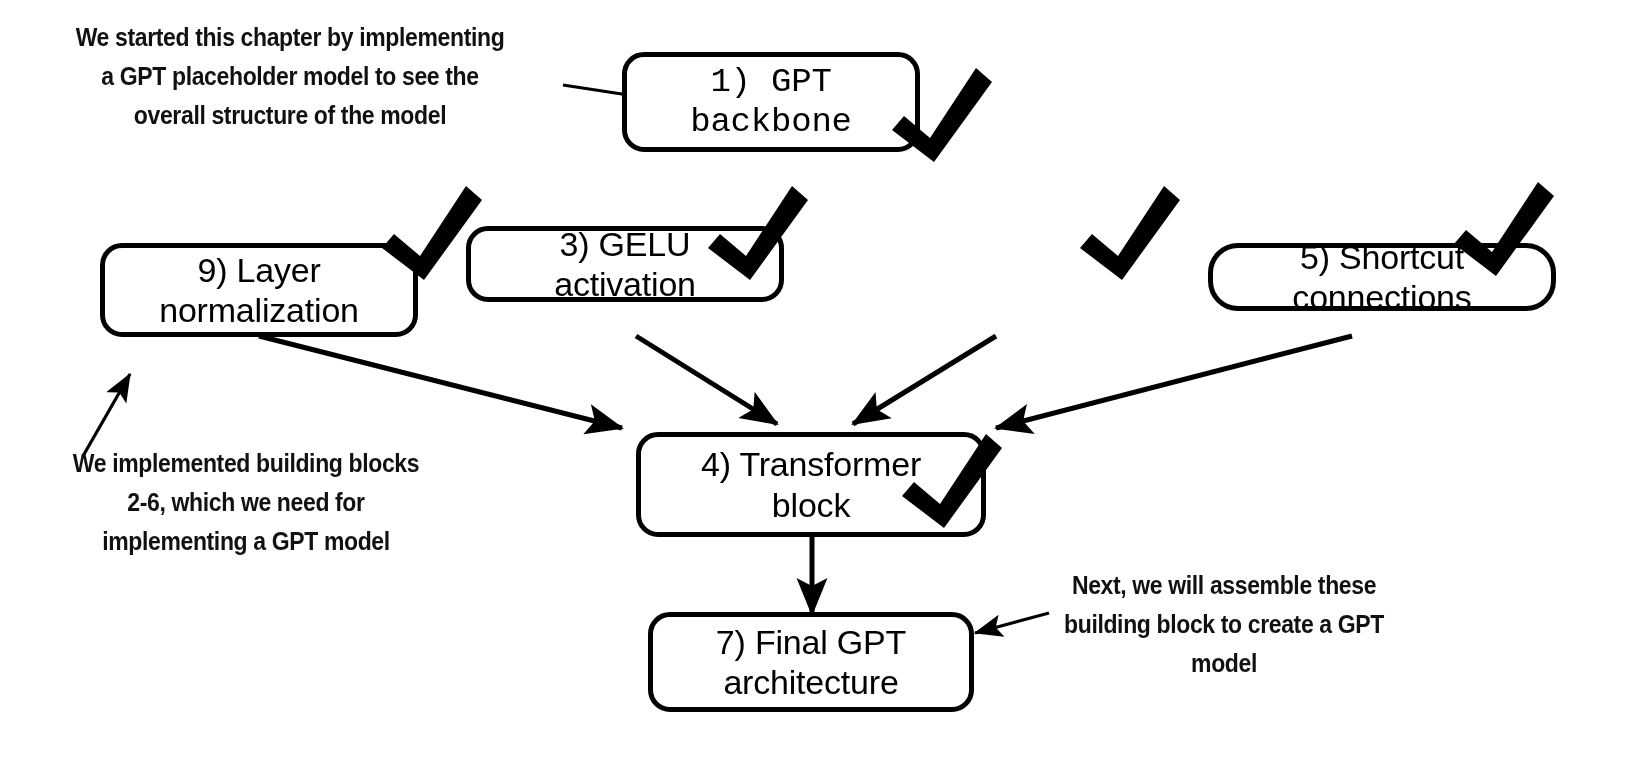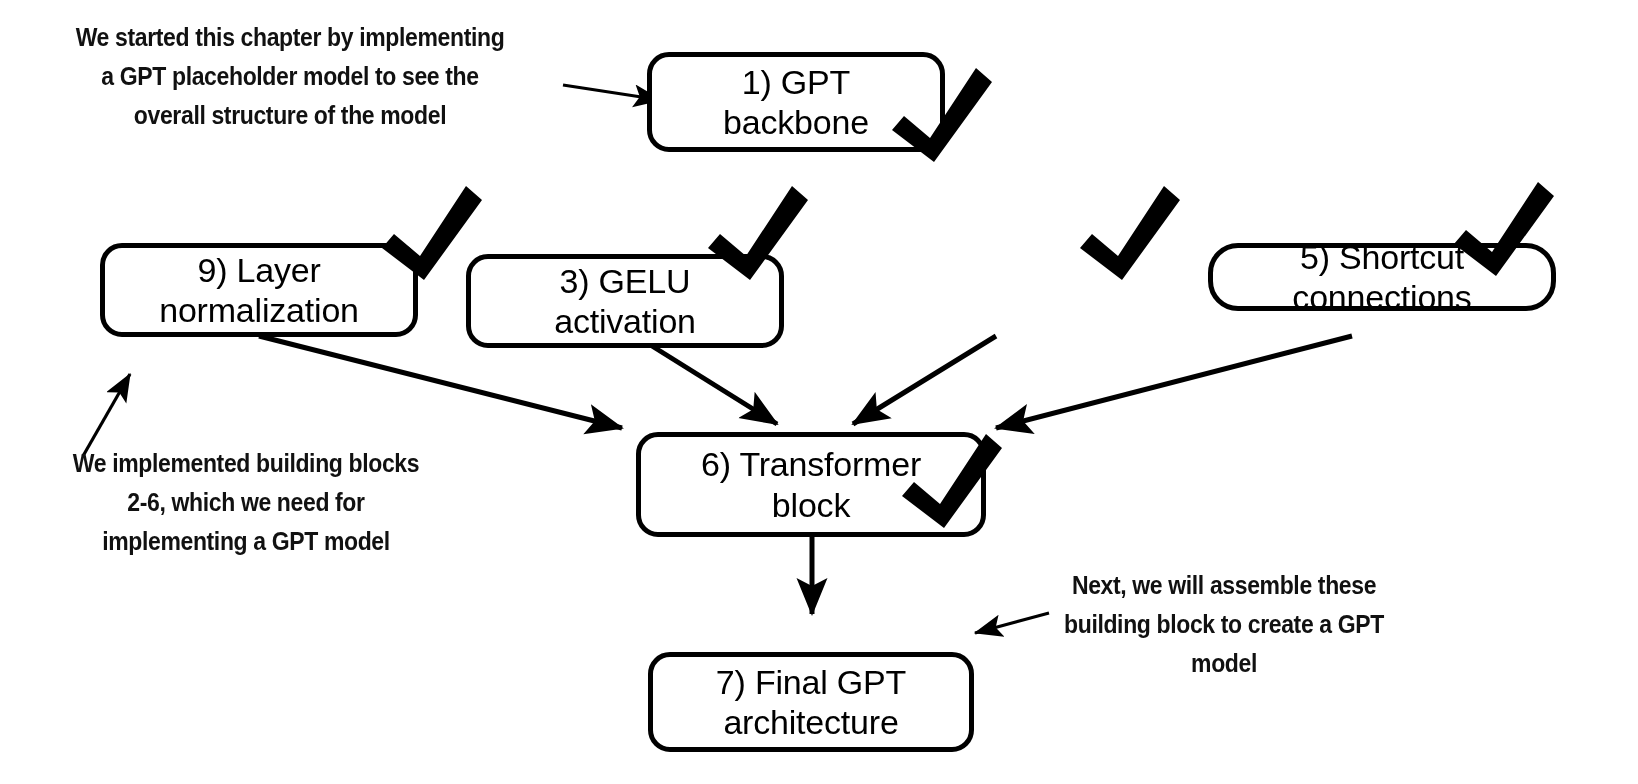--- a/index.html
+++ b/index.html
@@ -78,37 +78,37 @@
 
     <path d="M636,336 L777,424" stroke="#000" stroke-width="5" fill="none" marker-end="url(#ah)"></path>
 
     <path d="M996,336 L853,424" stroke="#000" stroke-width="5" fill="none" marker-end="url(#ah)"></path>
 
     <path d="M1352,336 L996,428" stroke="#000" stroke-width="5" fill="none" marker-end="url(#ah)"></path>
 
     <path d="M812,537 L812,614" stroke="#000" stroke-width="5" fill="none" marker-end="url(#ah)"></path>
   </svg>
 
-  <div class="node" style="left:647px;  top:52px;  width:298px; height:100px;">1) GPT
+  <div class="node" style="left:622px;  top:52px;  width:298px; height:100px;font-family:Liberation Mono, monospace;">1) GPT
 backbone</div>
 
   <div class="node" style="left:100px;  top:243px; width:318px; height:94px;">9) Layer
 normalization</div>
 
-  <div class="node" style="left:466px;  top:254px; width:318px; height:94px;">3) GELU
+  <div class="node" style="left:466px;  top:226px; width:318px; height:76px;">3) GELU
 activation</div>
 
 
   <div class="node" style="left:1208px; top:243px; width:348px; height:68px;border-radius:30px;">5) Shortcut
 connections</div>
 
-  <div class="node" style="left:636px;  top:432px; width:350px; height:105px;">6) Transformer
+  <div class="node" style="left:636px;  top:432px; width:350px; height:105px;">4) Transformer
 block</div>
 
-  <div class="node" style="left:648px;  top:652px; width:326px; height:100px;">7) Final GPT
+  <div class="node" style="left:648px;  top:612px; width:326px; height:100px;">7) Final GPT
 architecture</div>
 
   <div class="check" style="left:884px; top:62px;">
     <svg width="110" height="110" viewBox="0 0 110 110">
       <path d="M8,68 L20,54 L46,76 L92,6 L108,20 L50,100 Z" fill="#000"></path>
     </svg>
   </div>
 
   <div class="check" style="left:374px; top:180px;">
     <svg width="110" height="110" viewBox="0 0 110 110">

